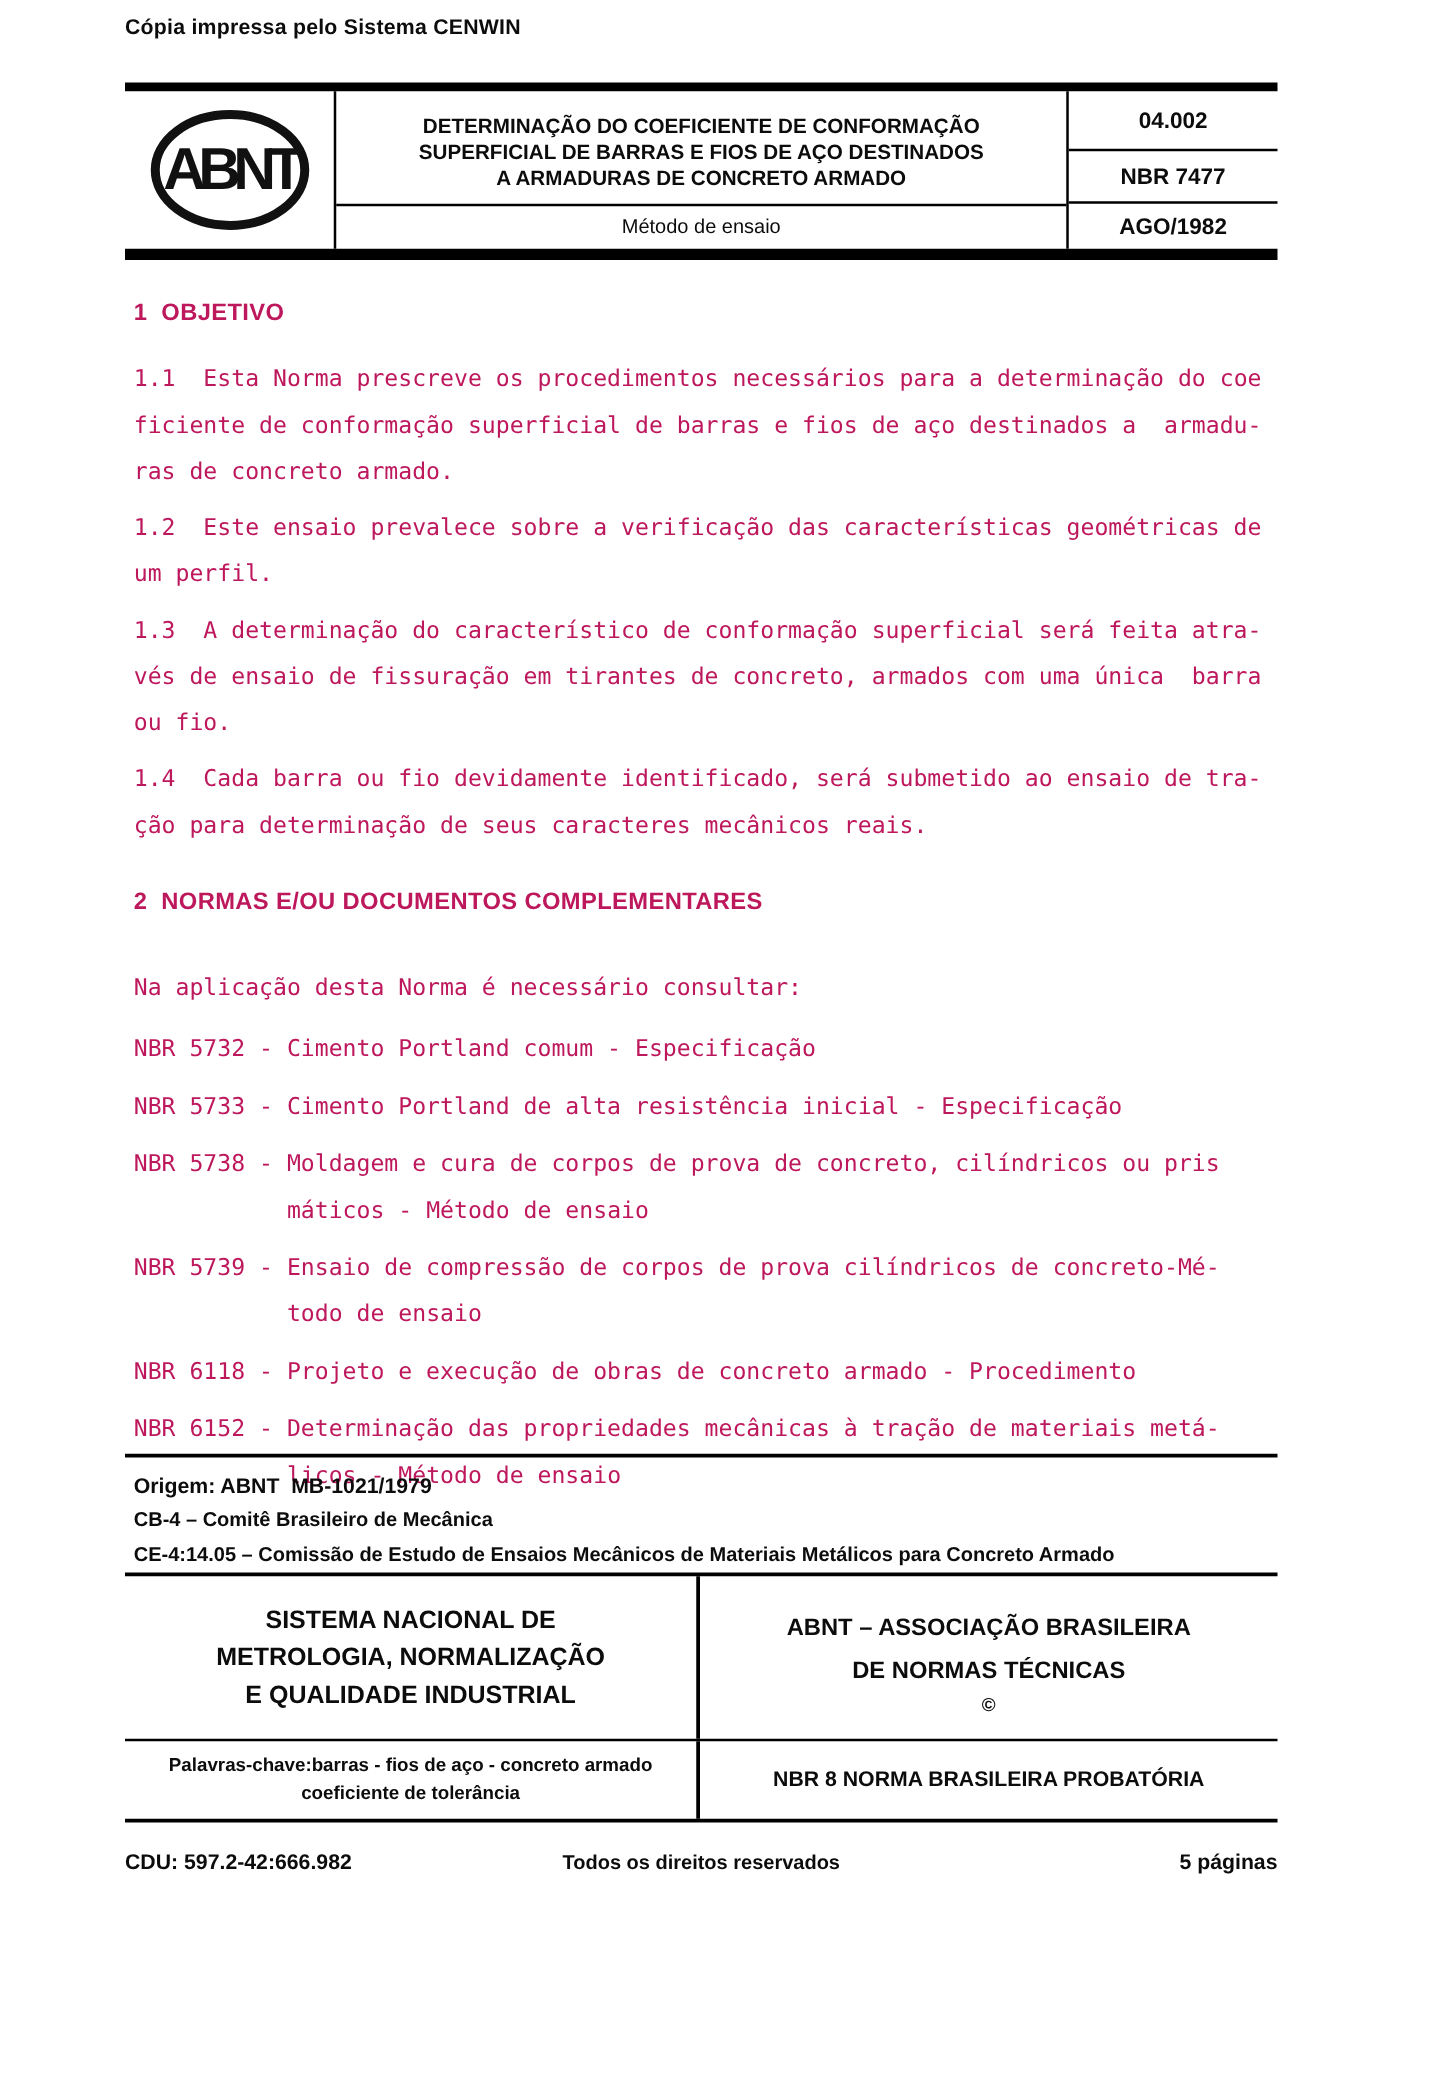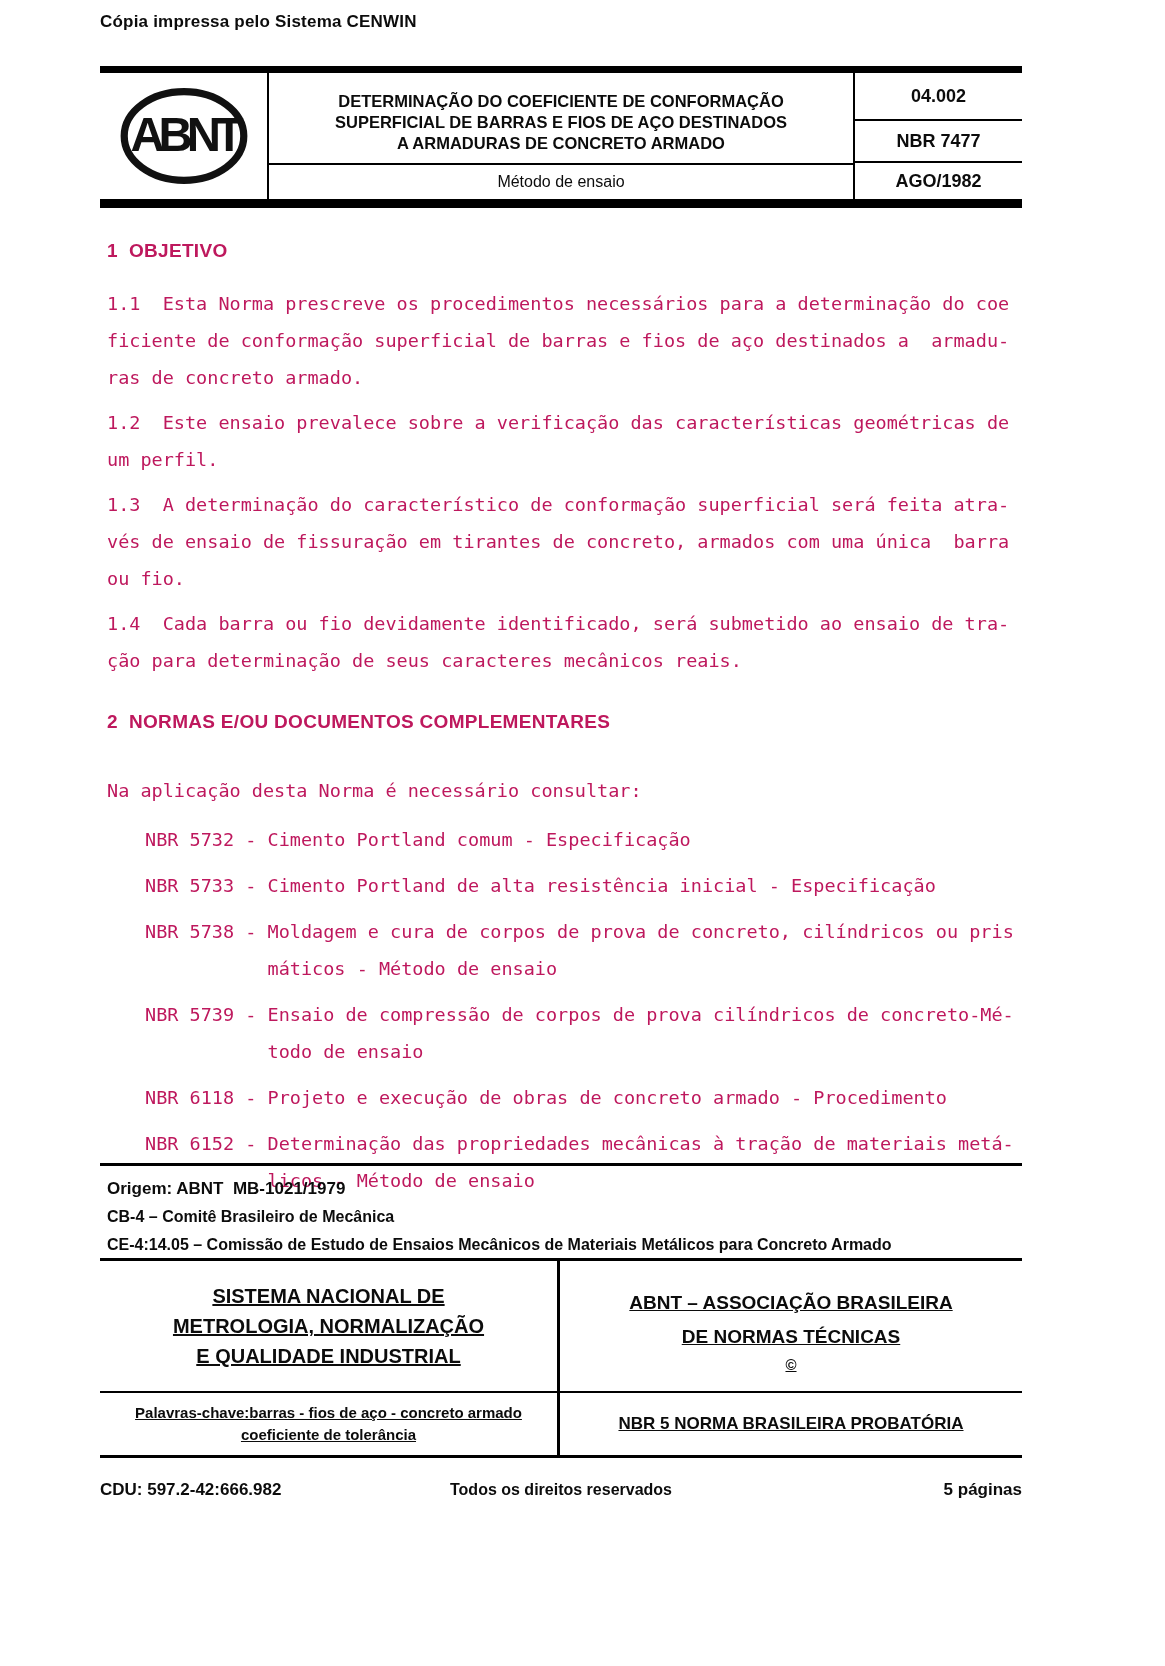--- a/index.html
+++ b/index.html
@@ -59,38 +59,38 @@
   }
   .sec-heading {
     font-family:"Liberation Sans", sans-serif;
     font-weight:700; font-size:19px; line-height:37px;
     letter-spacing:0.3px; white-space:pre-wrap;
   }
   .sec-heading.h1 { margin-bottom:16px; }
   .sec-heading.h2 { margin:24px 0 32px 0; }
   .para { margin-bottom:8px; }
   .intro { margin-bottom:12px; }
-  .nbr-list { margin-left:38px; }
+  .nbr-list { }
   .nbr-item { margin-bottom:9px; }
 
   
   .footer-rule { position:absolute; left:100px; top:1163px; width:922px; height:3px; background:#000; }
   .origem-block {
     position:absolute; left:107px; top:1174px; width:915px;
     font-weight:700;
   }
   .origem-line1 { font-size:17px; line-height:29px; white-space:pre-wrap; }
   .origem-line2 { font-size:16px; line-height:28px; }
   .origem-line3 { font-size:16px; line-height:28px; }
 
   .footer-box {
     position:absolute; left:100px; top:1258px; width:922px;
     border-top:3px solid #000; border-bottom:3px solid #000;
   }
-  .fb-row { display:grid; grid-template-columns:460px 1fr;text-decoration:underline; }
+  .fb-row { display:grid; grid-template-columns:460px 1fr; }
   .fb-row.r2 { border-top:2px solid #000; }
   .fb-cell { display:flex; flex-direction:column; align-items:center; justify-content:center; text-align:center; }
   .fb-cell.left { border-right:3px solid #000; }
   .sistema {
     font-weight:700; font-size:20px; line-height:30px; padding:20px 10px;
     white-space:pre-wrap;
   }
   .abnt-assoc { font-weight:700; font-size:19px; line-height:34px; padding-top:16px; white-space:pre-wrap; }
   .copyright { font-size:15px; font-weight:700; padding:2px 0 10px 0; }
   .palavras { font-weight:700; font-size:15px; line-height:22px; padding:9px 6px; white-space:pre-wrap; }
@@ -195,21 +195,21 @@
 DE NORMAS TÉCNICAS</div>
         <div class="copyright">©</div>
       </div>
     </div>
     <div class="fb-row r2">
       <div class="fb-cell left">
         <div class="palavras">Palavras-chave:barras - fios de aço - concreto armado
 coeficiente de tolerância</div>
       </div>
       <div class="fb-cell right">
-        <div class="nbr4">NBR 5 NORMA BRASILEIRA PROBATÓRIA</div>
+        <div class="nbr4">NBR 8 NORMA BRASILEIRA PROBATÓRIA</div>
       </div>
     </div>
   </div>
 
   <div class="bottom-row">
     <div class="cdu">CDU: 597.2-42:666.982</div>
     <div class="direitos">Todos os direitos reservados</div>
     <div class="paginas">5 páginas</div>
   </div>
 

